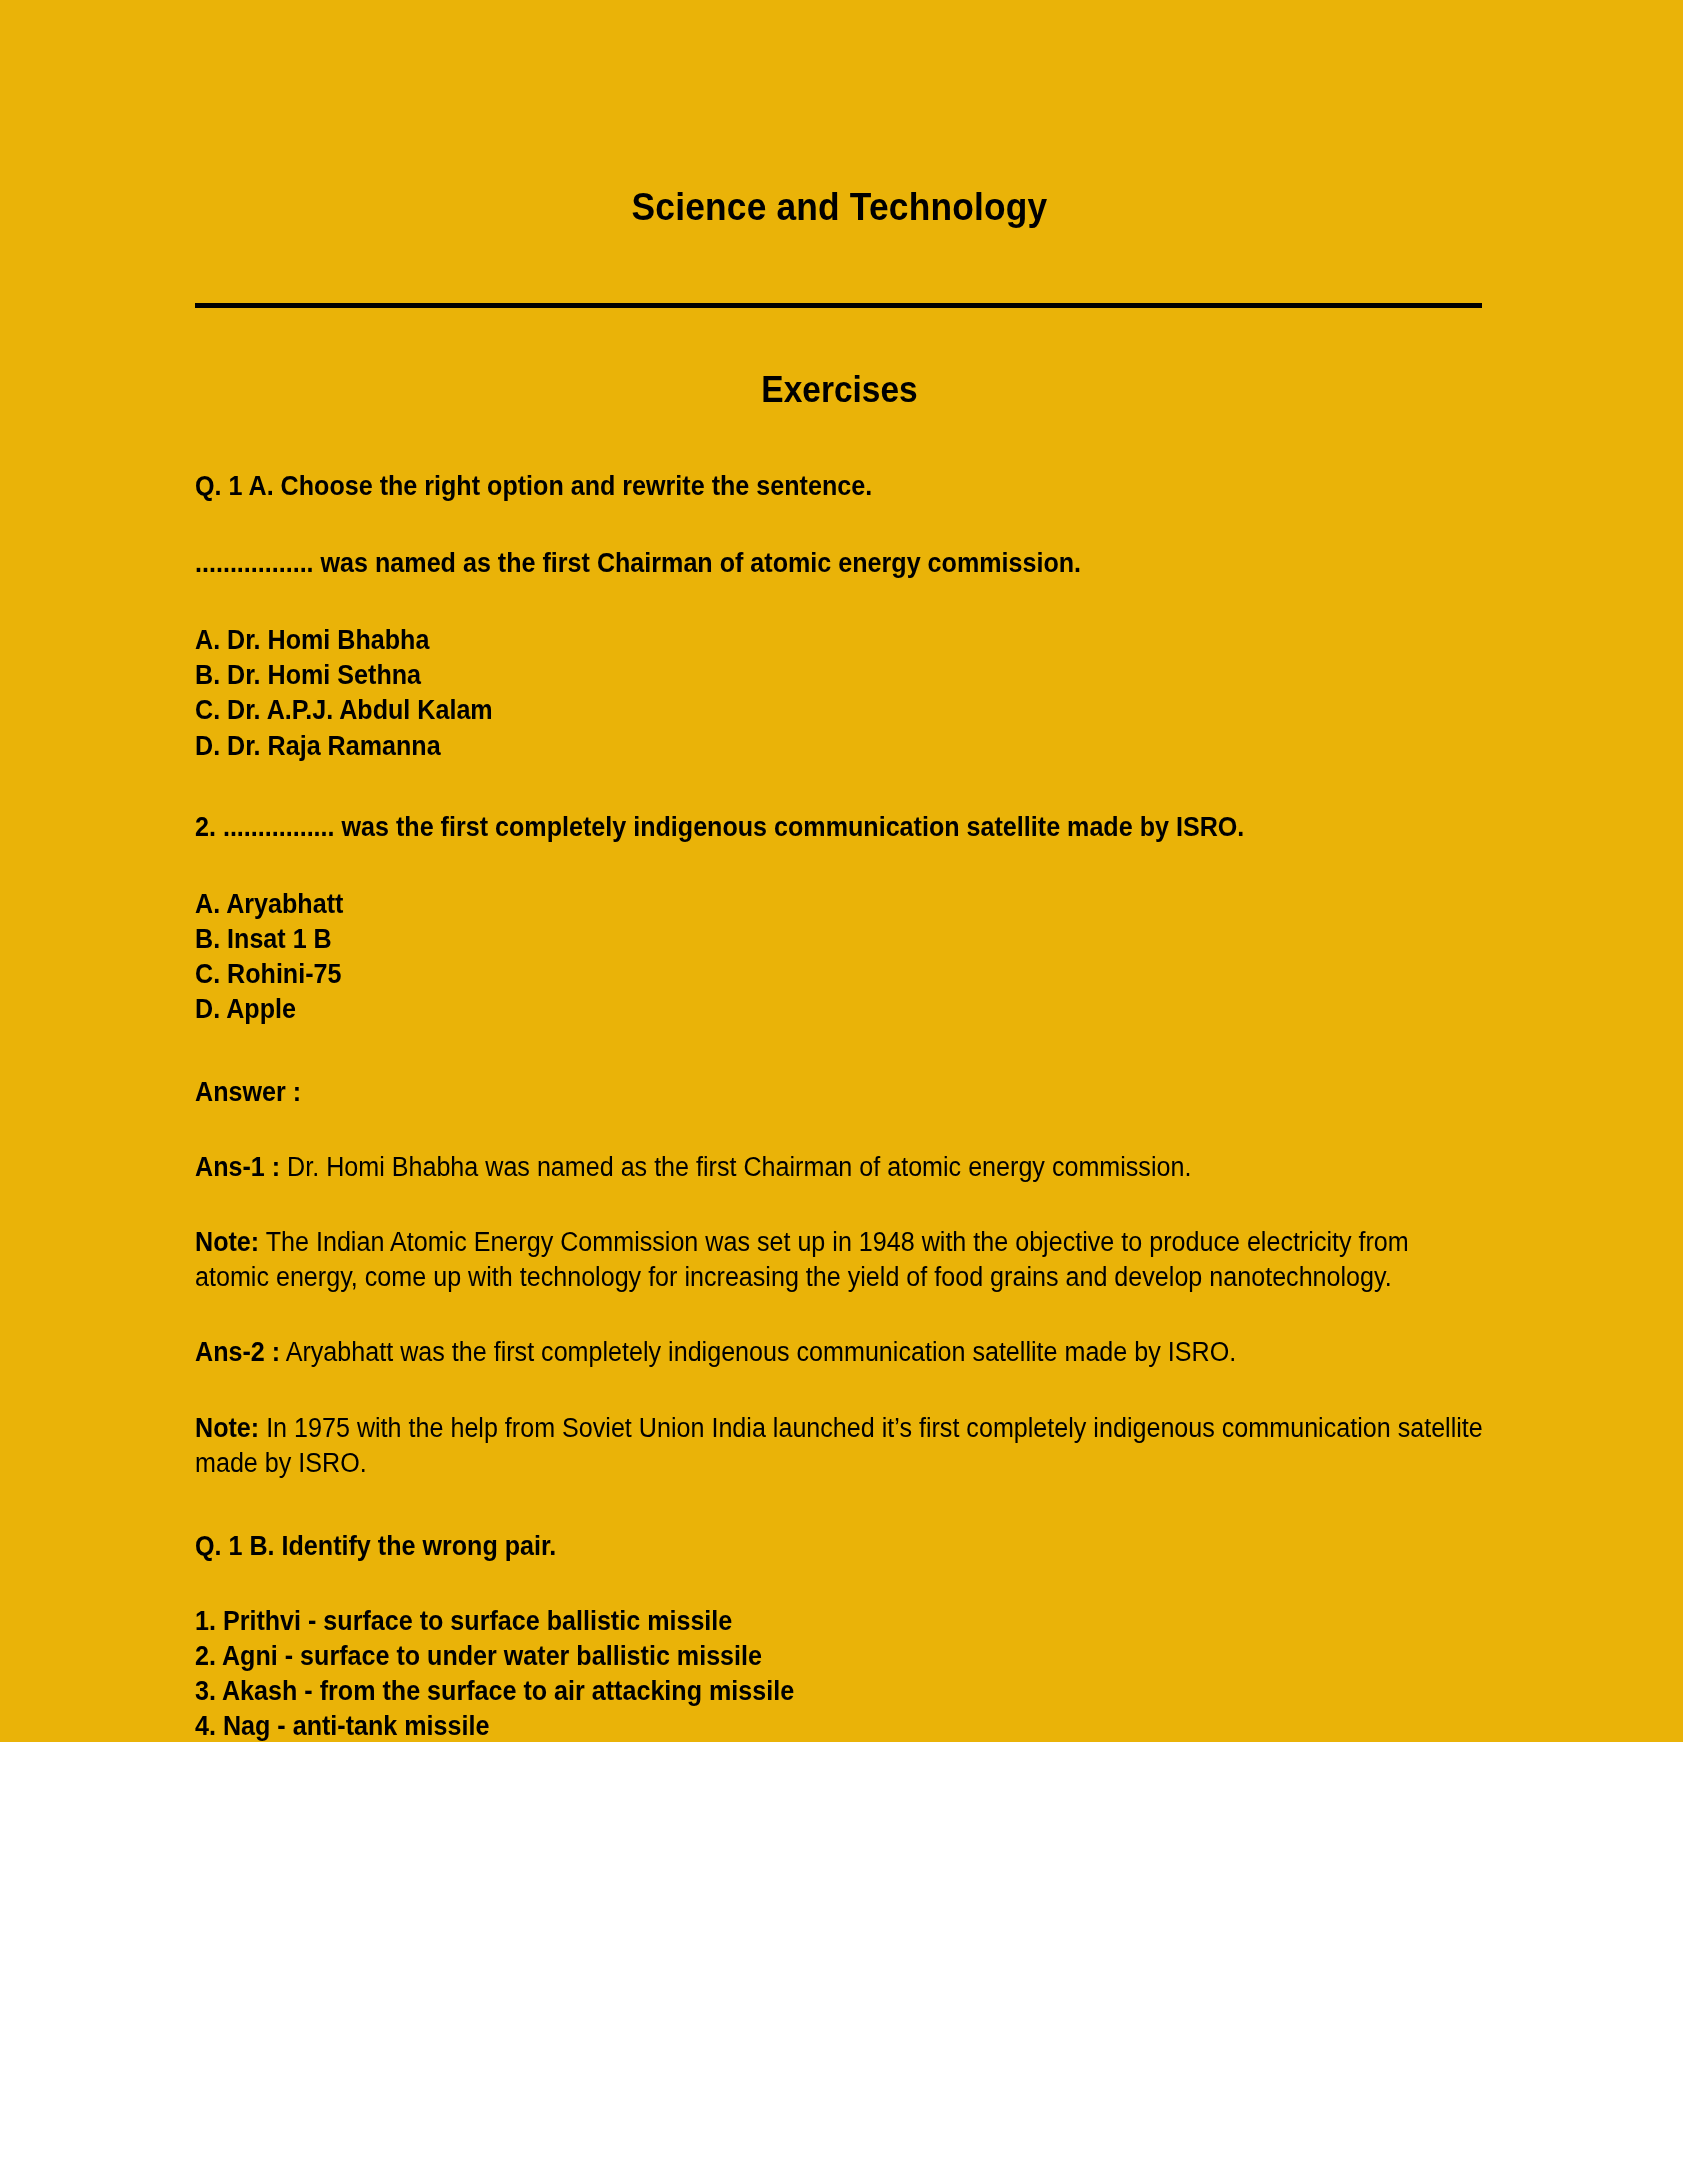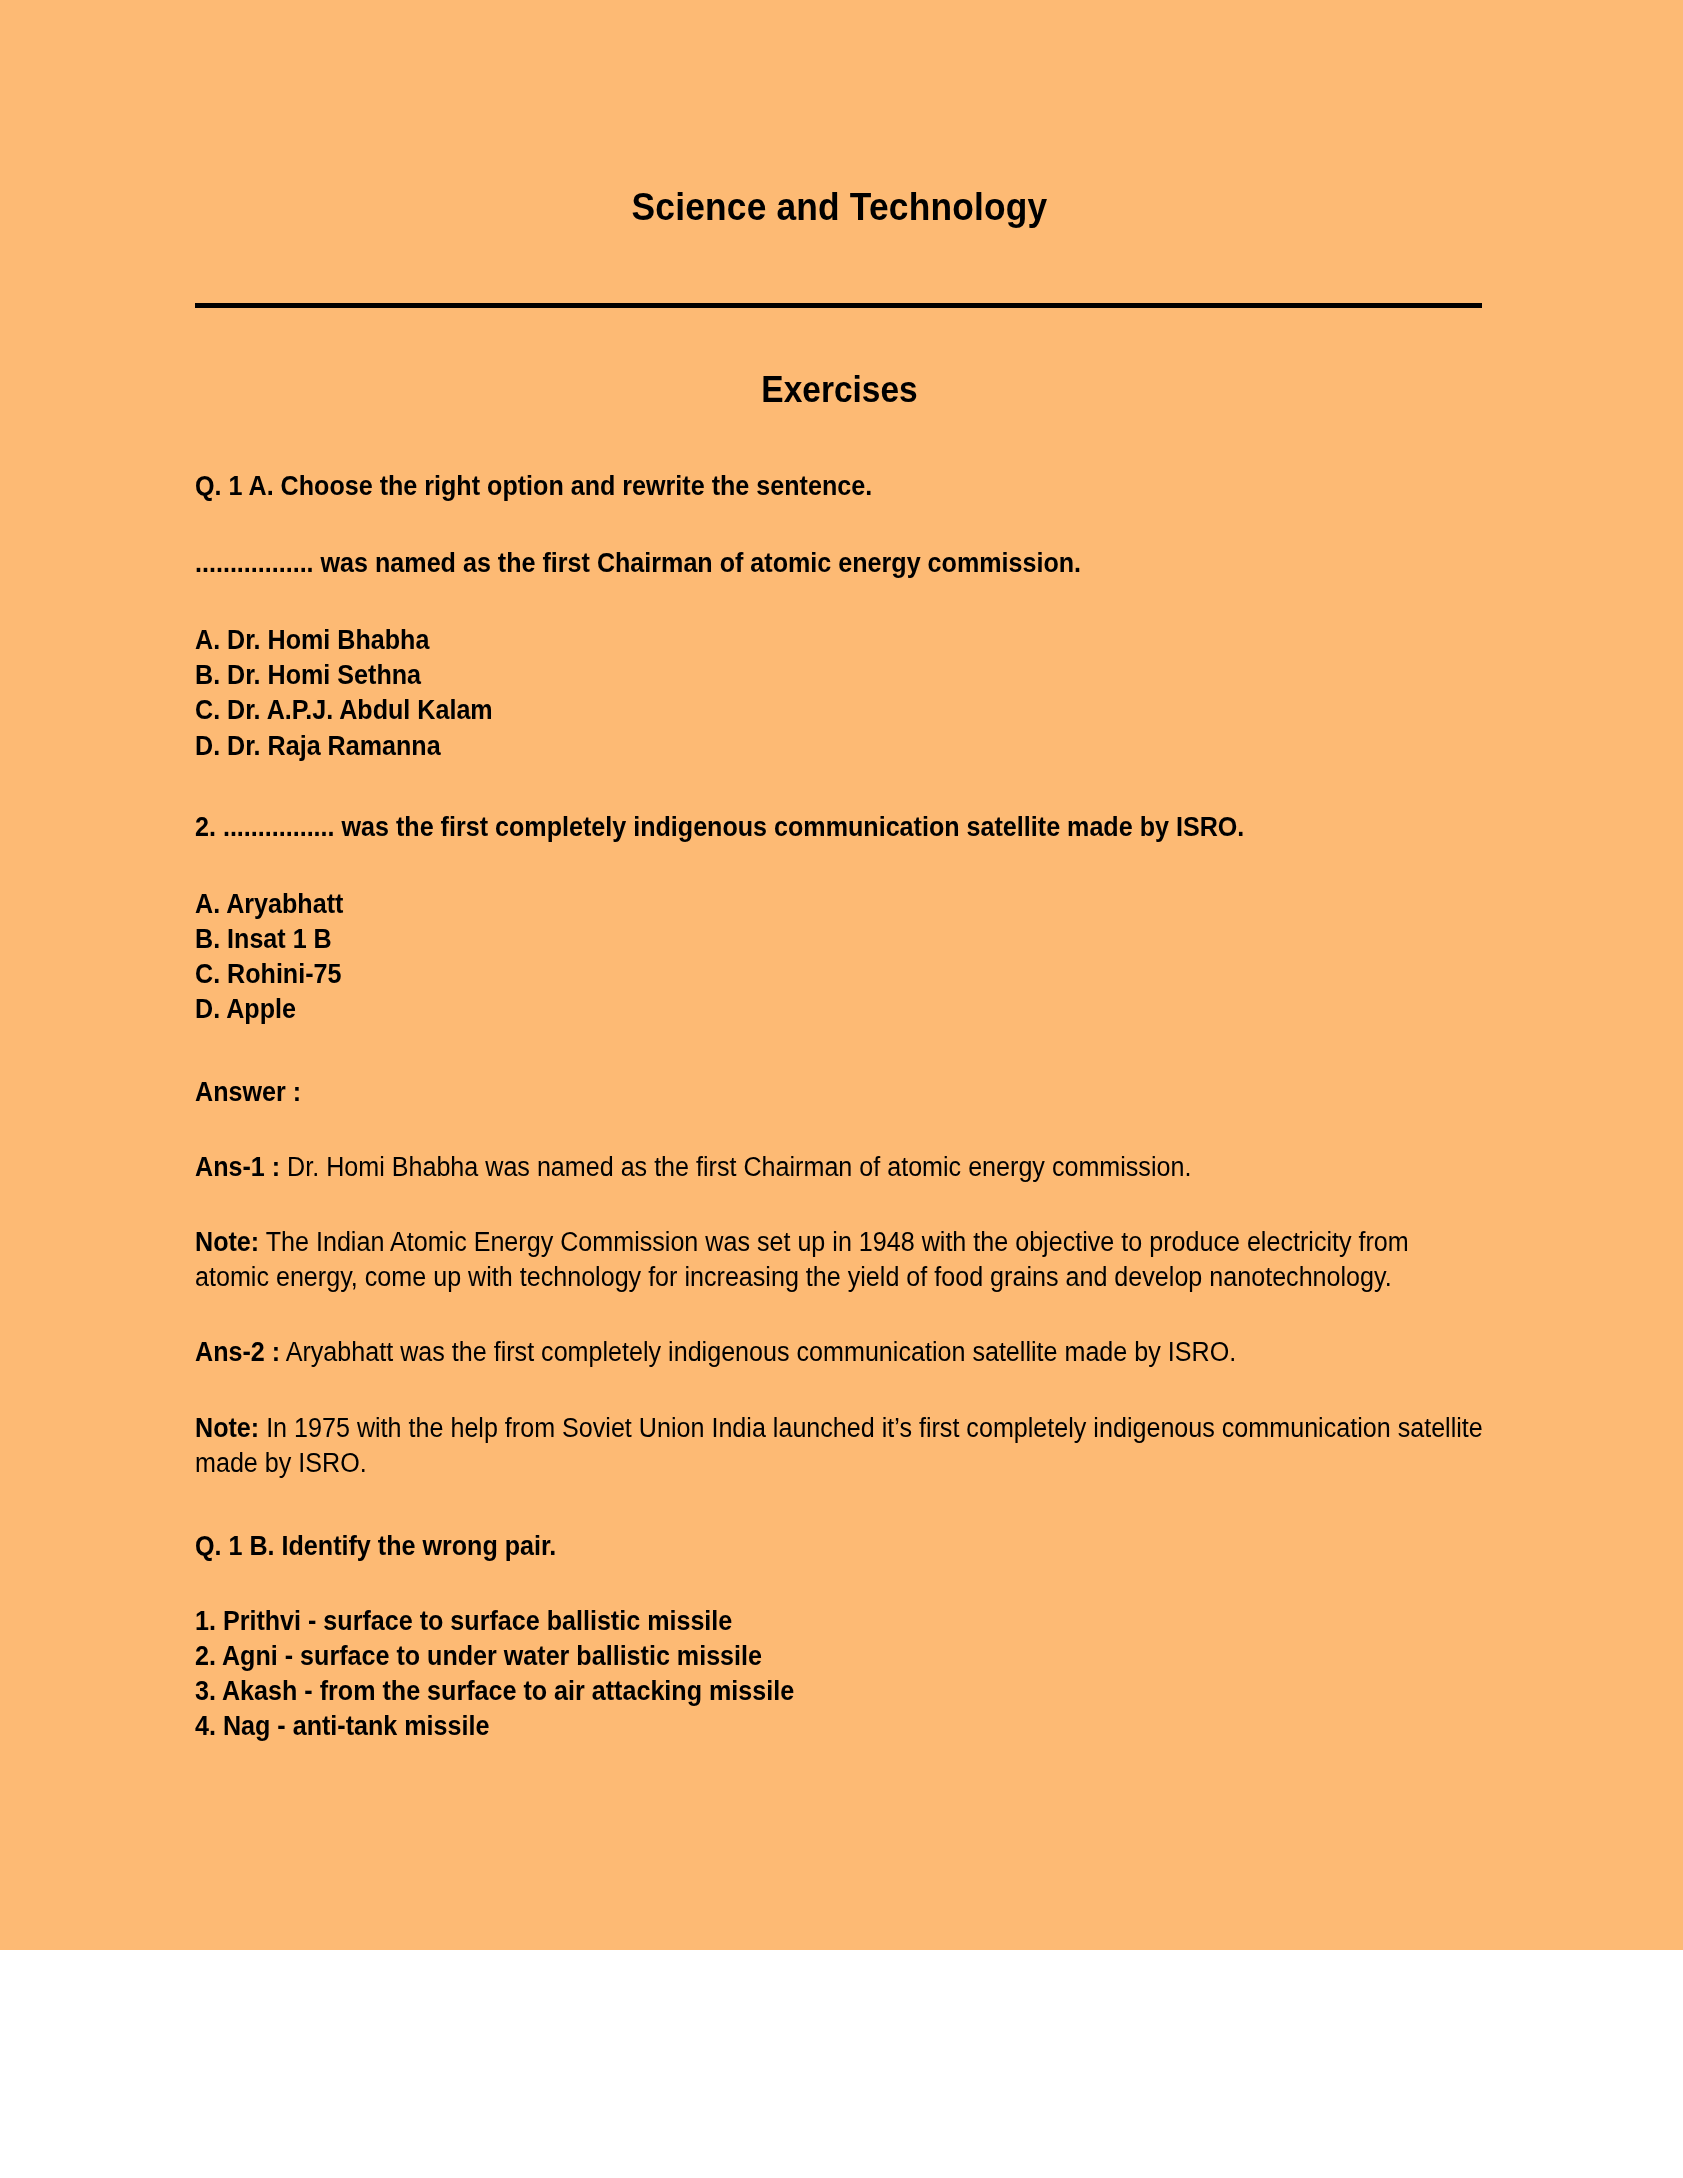--- a/index.html
+++ b/index.html
@@ -11,22 +11,22 @@
     width: 1683px;
     height: 2178px;
     font-family: "Liberation Sans", sans-serif;
     color: #000000;
     -webkit-font-smoothing: antialiased;
   }
 
   .page {
     position: relative;
     width: 1683px;
-    height: 1950px;
-    background: #fdba74;
+    height: 1742px;
+    background: #eab308;
     box-sizing: border-box;
   }
 
   
   .content {
     position: absolute;
     left: 195px;
     top: 0;
     width: 1289px;
   }

